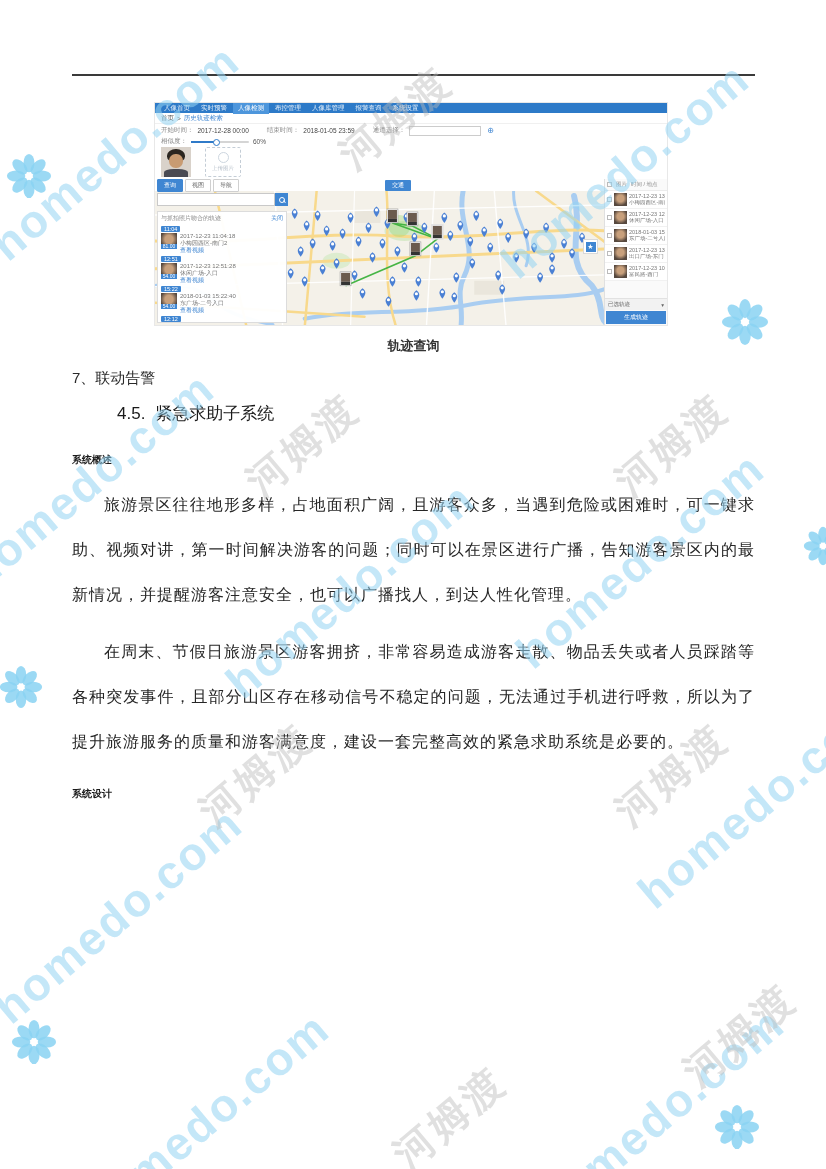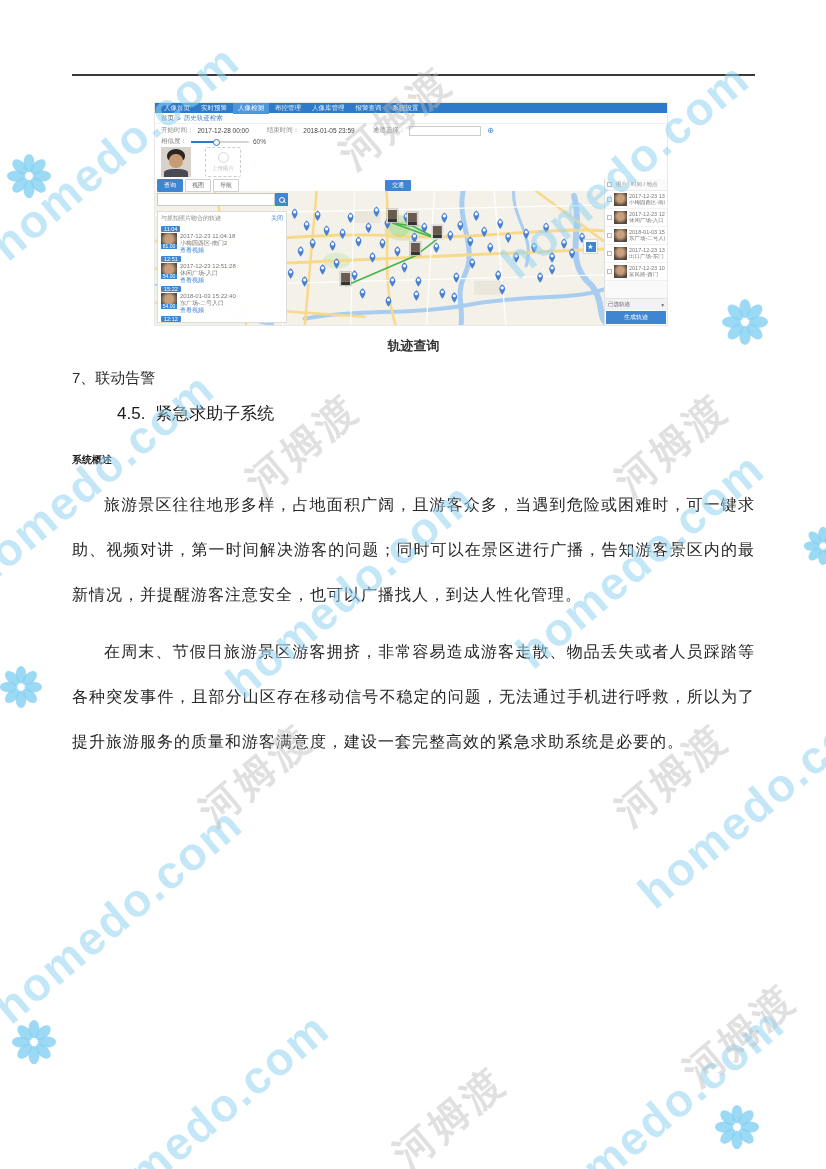--- a/index.html
+++ b/index.html
@@ -578,20 +578,21 @@
 
   <div class="doc">
     <div class="caption">轨迹查询</div>
     <div class="h4">7、联动告警</div>
     <div class="h45">
       <span class="num">4.5.</span><span>紧急求助子系统</span>
     </div>
     <div class="subhead sub-mt">系统概述</div>
     <p class="para p-body">旅游景区往往地形多样，占地面积广阔，且游客众多，当遇到危险或困难时，可一键求助、视频对讲，第一时间解决游客的问题；同时可以在景区进行广播，告知游客景区内的最新情况，并提醒游客注意安全，也可以广播找人，到达人性化管理。</p>
     <p class="para p-body">在周末、节假日旅游景区游客拥挤，非常容易造成游客走散、物品丢失或者人员踩踏等各种突发事件，且部分山区存在移动信号不稳定的问题，无法通过手机进行呼救，所以为了提升旅游服务的质量和游客满意度，建设一套完整高效的紧急求助系统是必要的。</p>
+    <div class="subhead">系统设计</div>
   </div>
 
   <div id="wm-layer">
       <div class="wm wm-b" style="left: 115px; top: 152px;">homedo.com</div>
       <div class="wm wm-b" style="left: 625px; top: 170px;">homedo.com</div>
       <div class="wm wm-b" style="left: 90px; top: 480px;">homedo.com</div>
       <div class="wm wm-b" style="left: 350px; top: 590px;">homedo.com</div>
       <div class="wm wm-b" style="left: 640px; top: 560px;">homedo.com</div>
       <div class="wm wm-b" style="left: 118px; top: 915px;">homedo.com</div>
       <div class="wm wm-b" style="left: 762px; top: 800px;">homedo.com</div>

